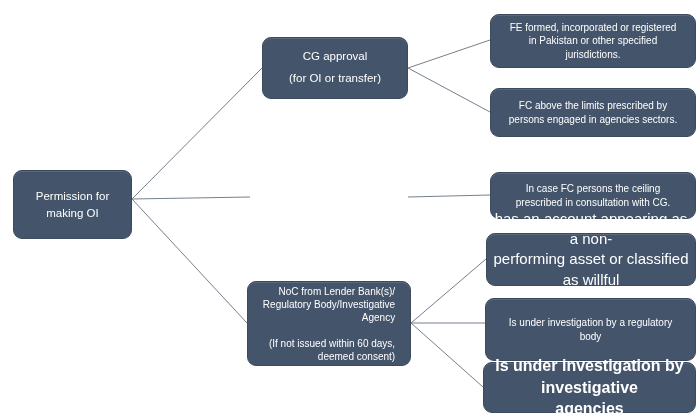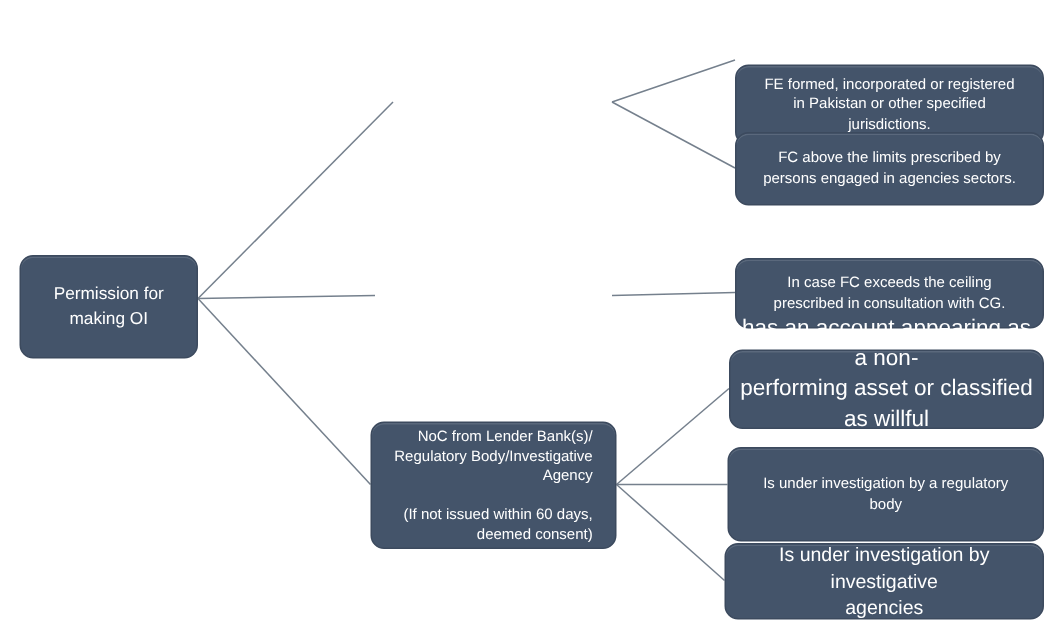--- a/index.html
+++ b/index.html
@@ -40,26 +40,26 @@
     align-items: center;
     justify-content: center;
     text-align: center;
     white-space: pre-line;
     padding: 3px 6px;
   }
   .n-root      { left: 13px;  top: 170px; width: 119px; height: 69px; font-size: 11.5px; line-height: 1.45; }
   .n-cg        { left: 262px; top: 37px;  width: 146px; height: 62px; font-size: 11.5px; line-height: 1.9; }
   .n-rbi       { left: 250px; top: 171px; width: 158px; height: 52px; font-size: 11.5px; line-height: 1.4; }
   .n-noc       { left: 247px; top: 281px; width: 164px; height: 85px; font-size: 10px;  line-height: 1.3; text-align: right; }
-  .n-fe        { left: 490px; top: 14px;  width: 206px; height: 54px; font-size: 10px;  line-height: 1.35; margin-top: 29px; }
+  .n-fe        { left: 490px; top: 14px;  width: 206px; height: 54px; font-size: 10px;  line-height: 1.35; }
   .n-fc        { left: 490px; top: 88px;  width: 206px; height: 49px; font-size: 10px;  line-height: 1.35; }
   .n-incase    { left: 490px; top: 172px; width: 206px; height: 47px; font-size: 10px;  line-height: 1.35; }
   .n-account   { left: 486px; top: 233px; width: 210px; height: 53px; font-size: 15px;  line-height: 1.35; }
   .n-regbody   { left: 485px; top: 298px; width: 211px; height: 63px; font-size: 10px;  line-height: 1.35; }
-  .n-invagency { left: 483px; top: 362px; width: 213px; height: 51px; font-size: 13px;  line-height: 1.35; }
+  .n-invagency { left: 483px; top: 362px; width: 213px; height: 51px; font-size: 16px;  line-height: 1.35; font-weight: bold; }
 </style>
 </head>
 <body>
 
 <div class="stage">
 
   <svg class="connectors" viewBox="0 0 699 416" xmlns="http://www.w3.org/2000/svg">
     <line x1="132" y1="199" x2="262" y2="68"></line>
     <line x1="132" y1="199" x2="250" y2="197"></line>
     <line x1="132" y1="199" x2="247" y2="323"></line>
@@ -67,37 +67,39 @@
     <line x1="408" y1="68" x2="490" y2="112"></line>
     <line x1="408" y1="197" x2="490" y2="195"></line>
     <line x1="411" y1="323" x2="486" y2="259"></line>
     <line x1="411" y1="323" x2="485" y2="323"></line>
     <line x1="411" y1="323" x2="483" y2="387"></line>
   </svg>
 
   <div class="node n-root">Permission for
 making OI</div>
 
+  <div class="node n-cg">CG approval
+(for OI or transfer)</div>
 
 
   <div class="node n-noc">NoC from Lender Bank(s)/
 Regulatory Body/Investigative
 Agency
 
 (If not issued within 60 days,
 deemed consent)</div>
 
   <div class="node n-fe">FE formed, incorporated or registered
 in Pakistan or other specified
 jurisdictions.</div>
 
   <div class="node n-fc">FC above the limits prescribed by
 persons engaged in agencies sectors.</div>
 
-  <div class="node n-incase">In case FC exceeds the ceiling
+  <div class="node n-incase">In case FC persons the ceiling
 prescribed in consultation with CG.</div>
 
   <div class="node n-account">has an account appearing as a non-
 performing asset or classified as willful
 defaulter</div>
 
   <div class="node n-regbody">Is under investigation by a regulatory
 body</div>
 
   <div class="node n-invagency">Is under investigation by investigative

